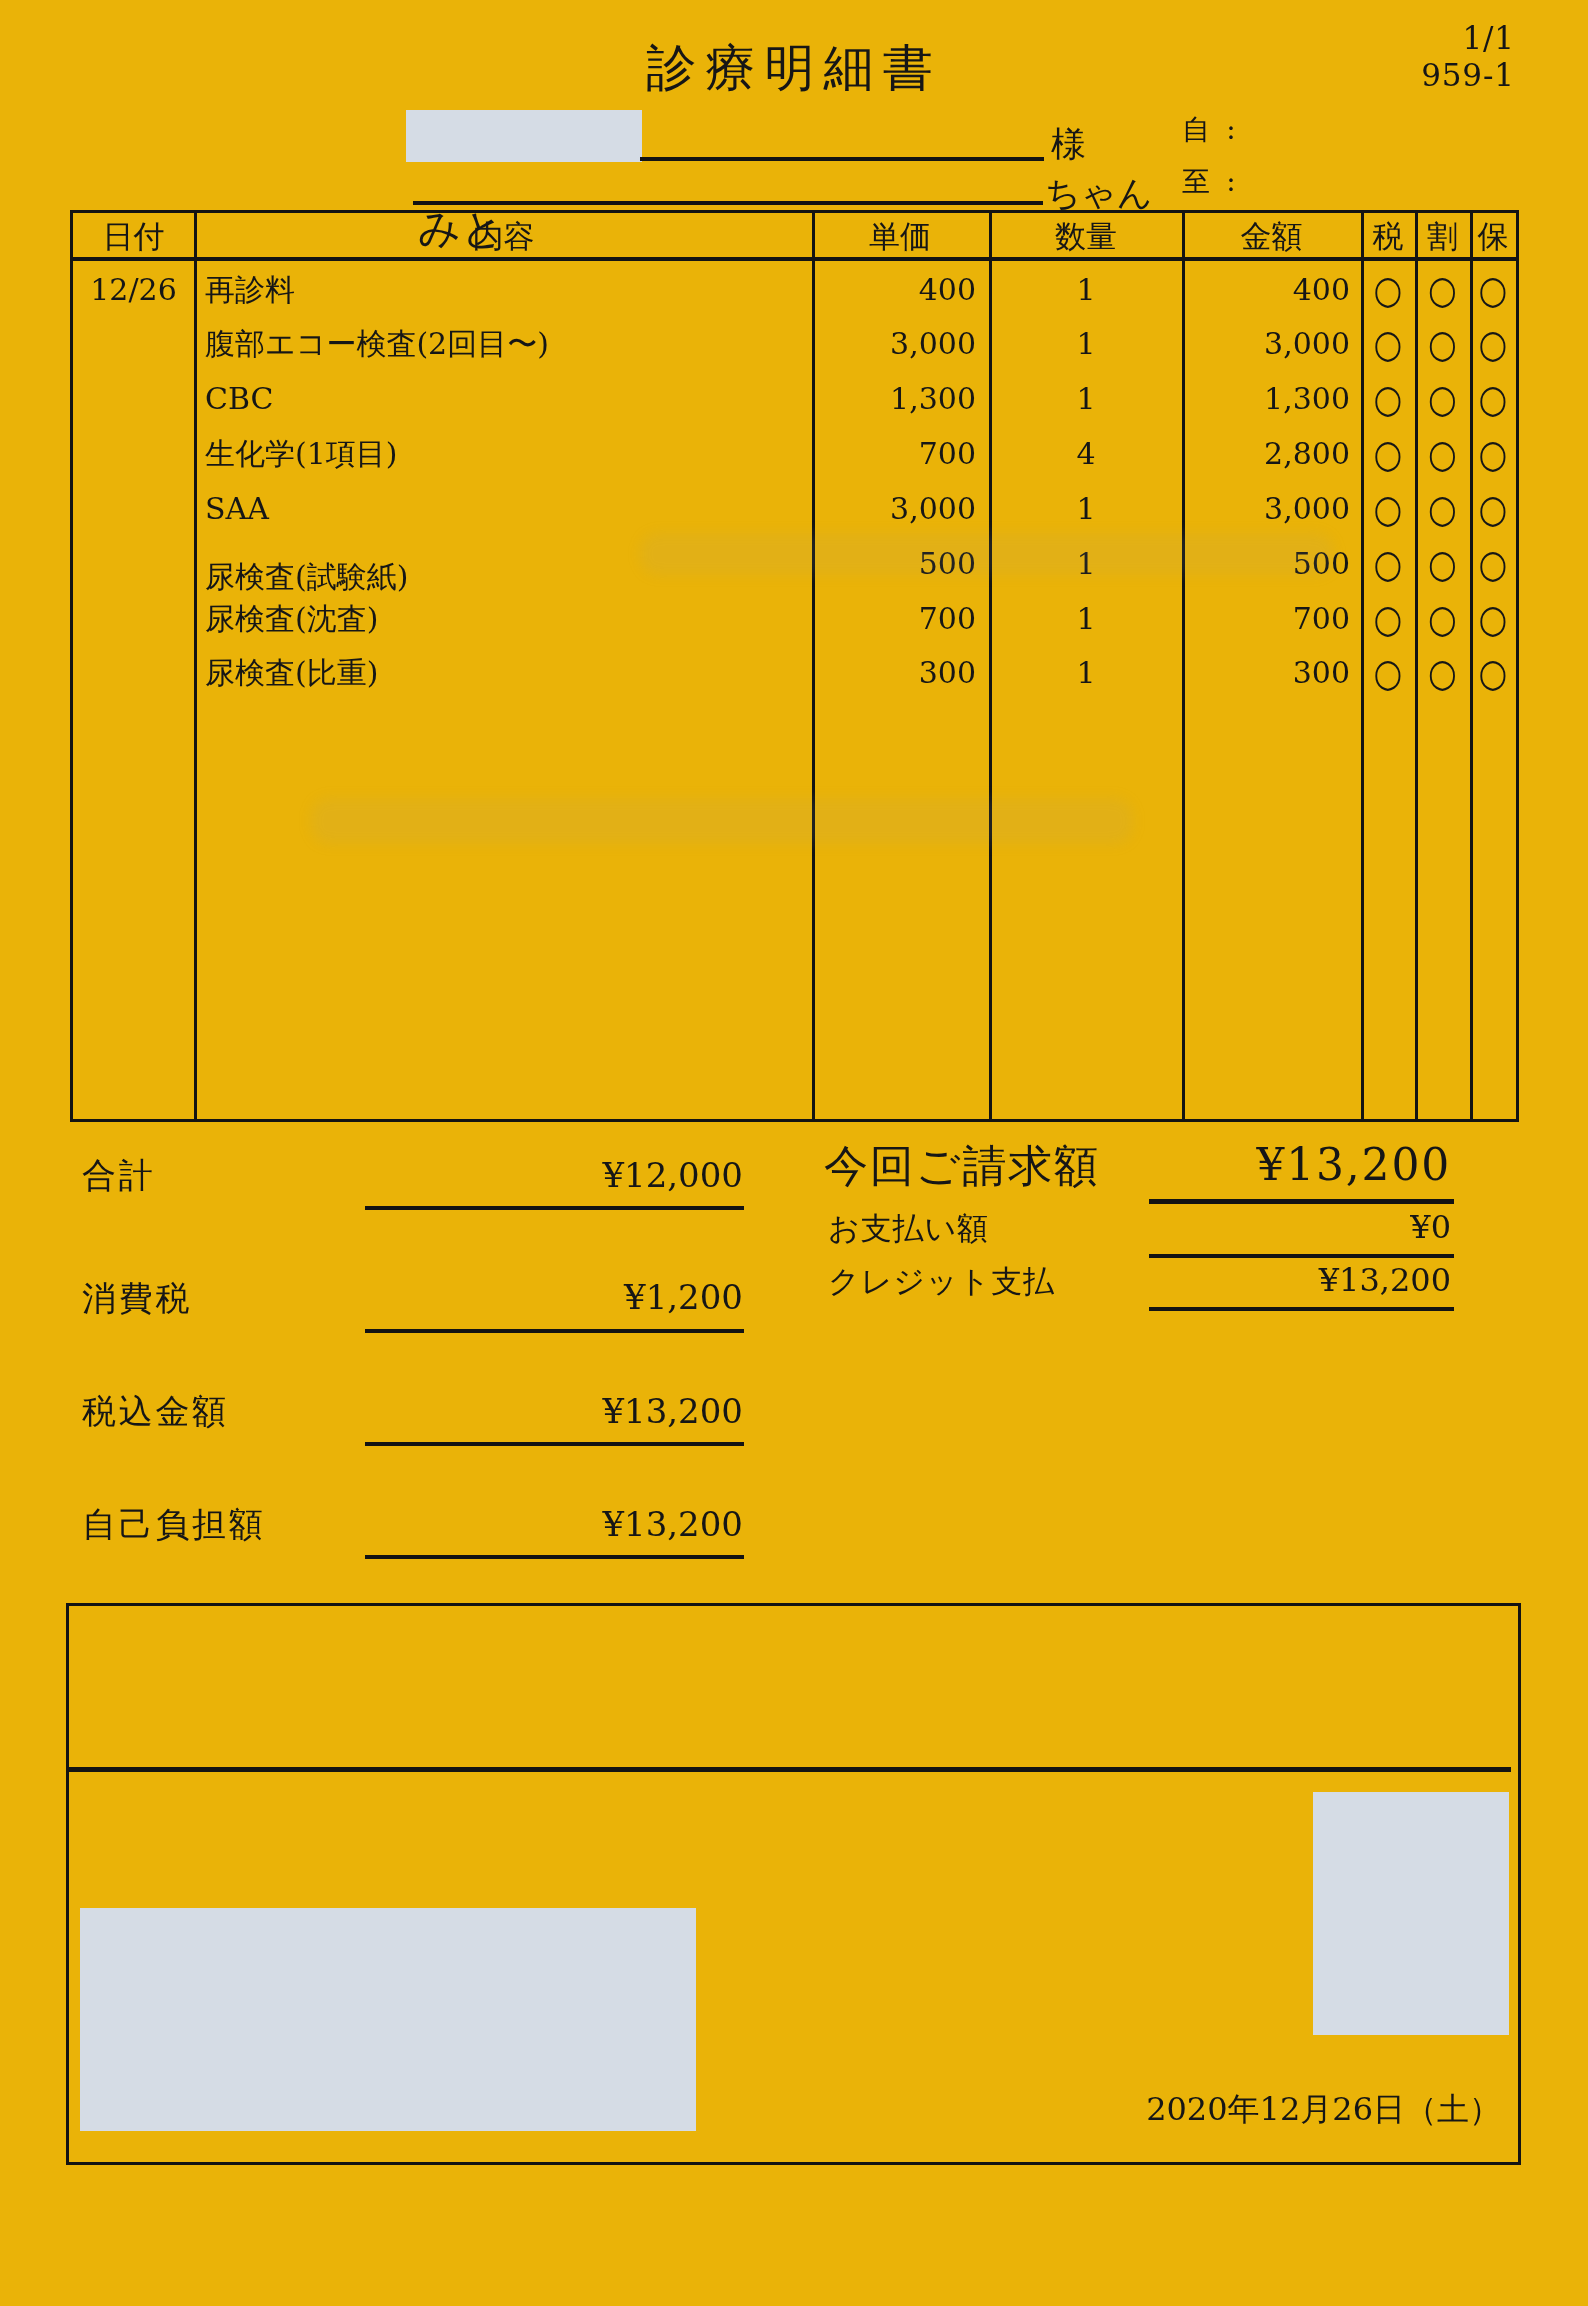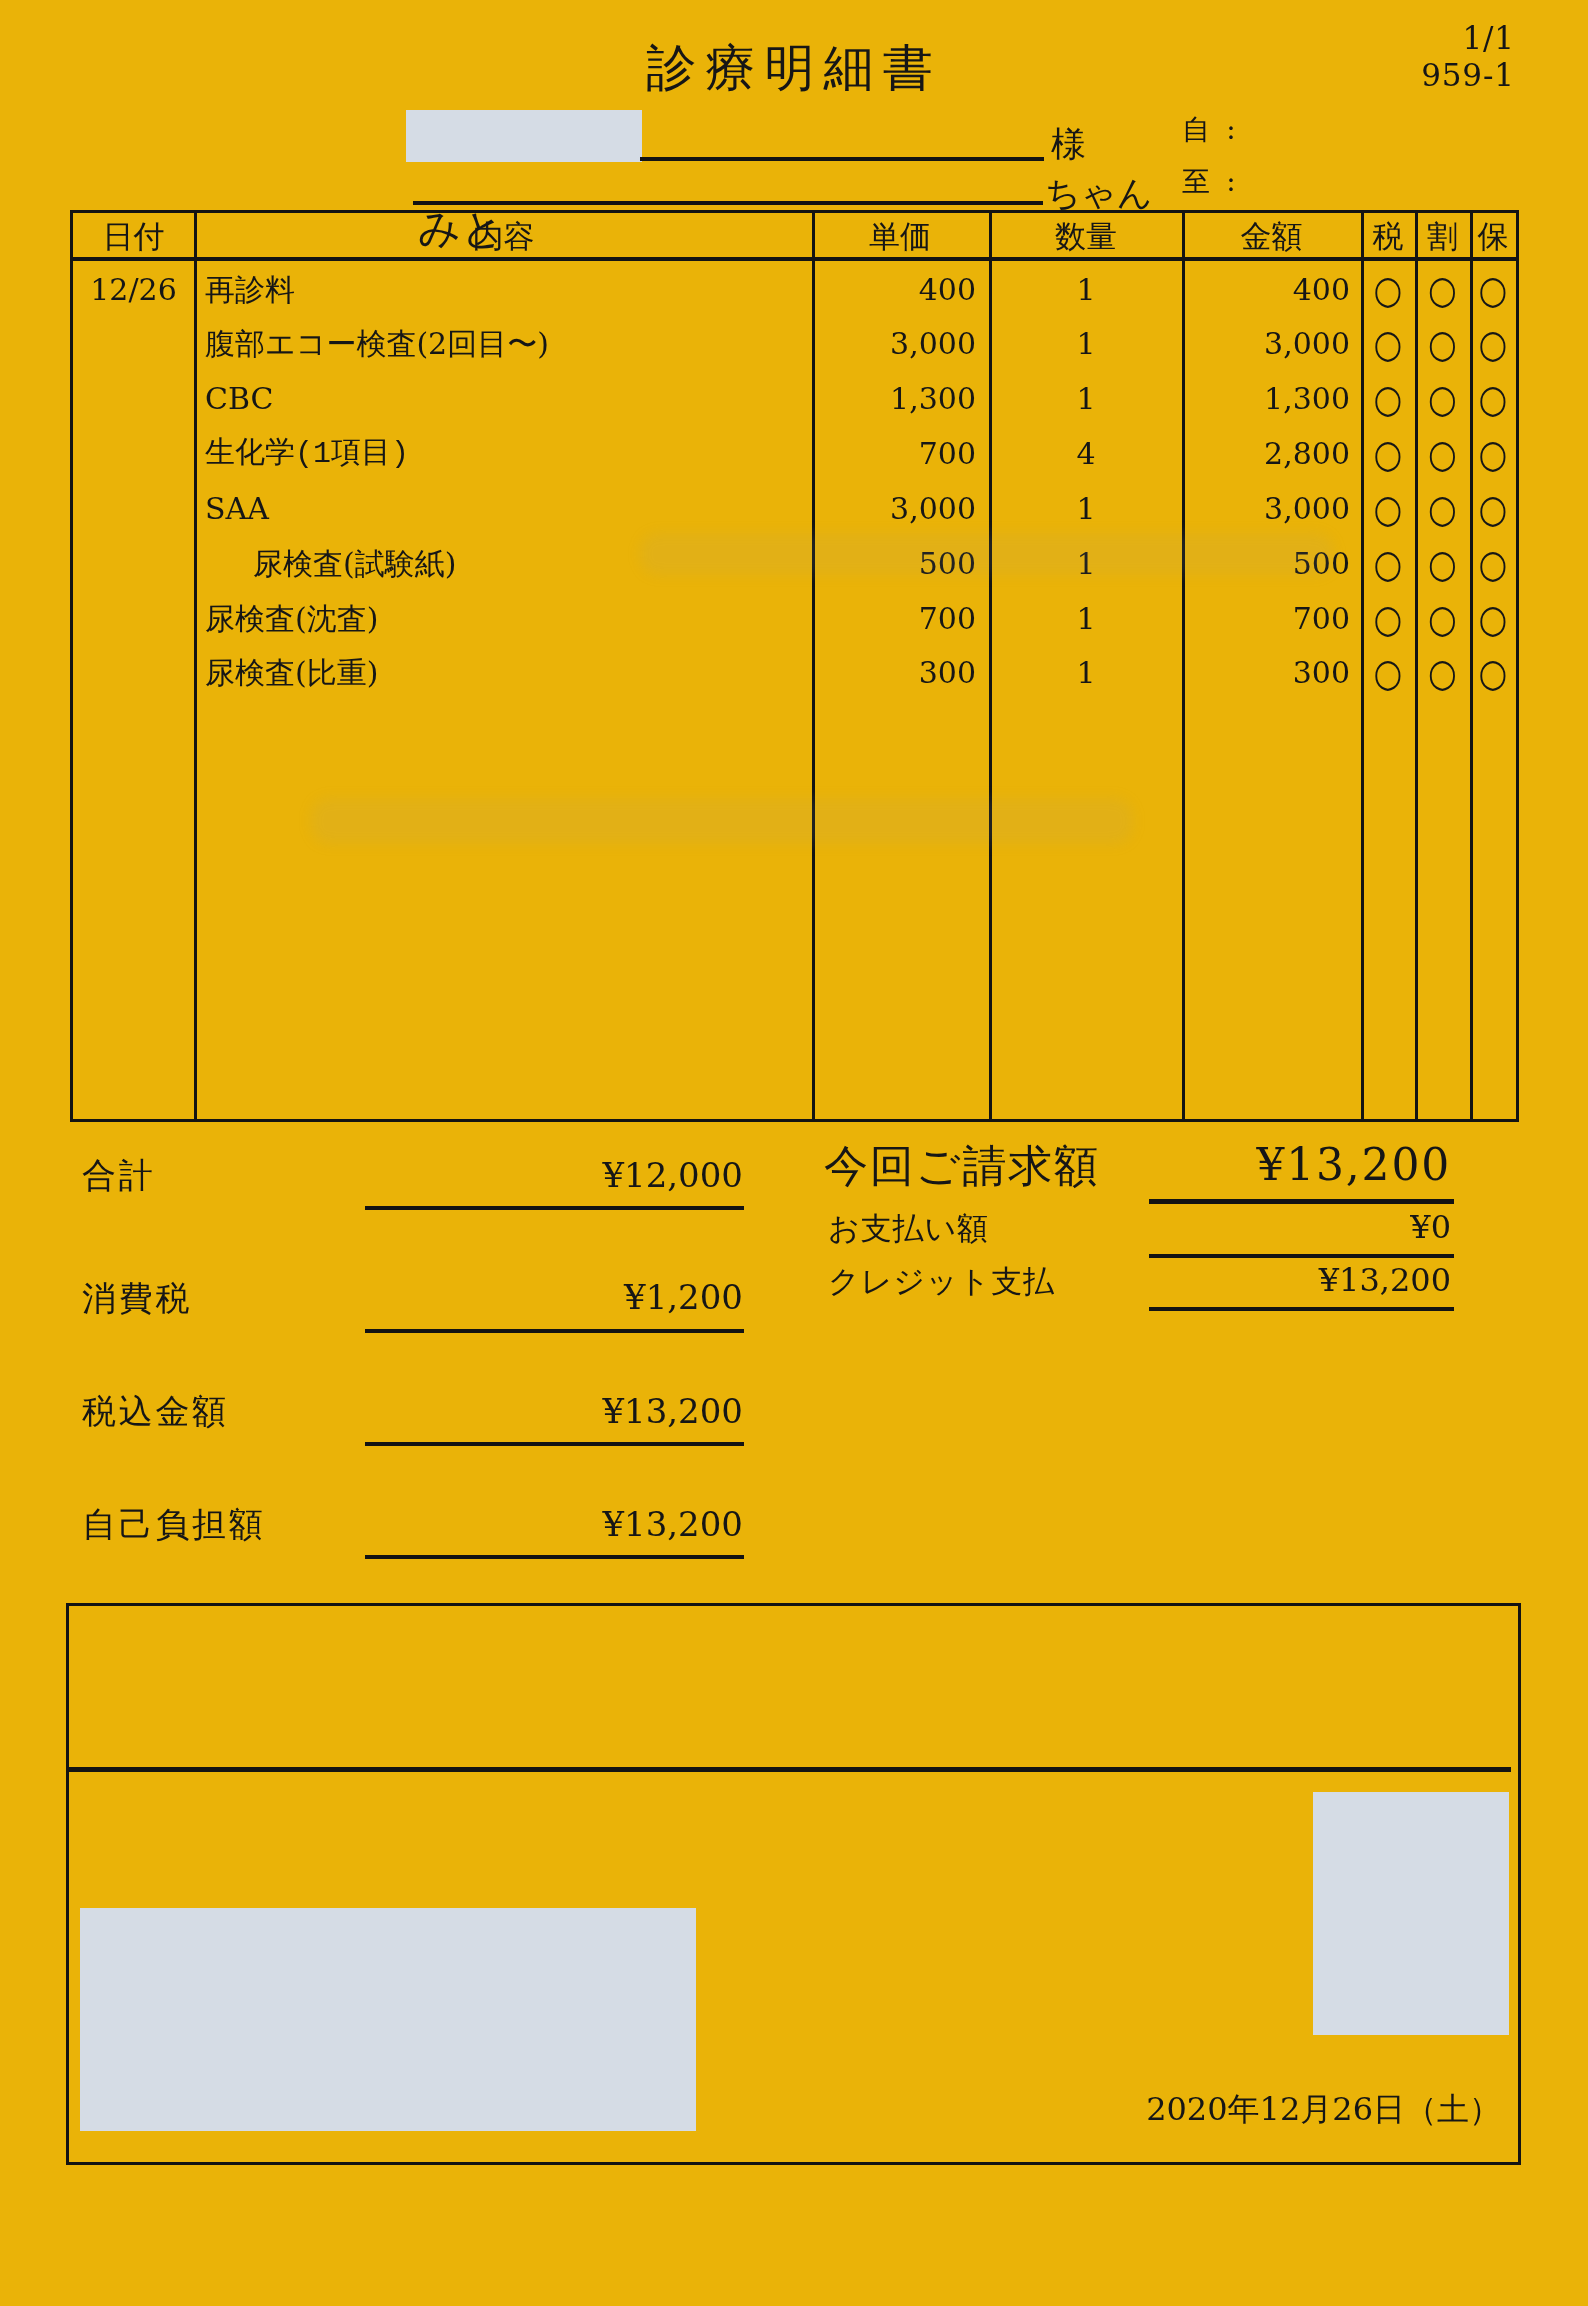--- a/index.html
+++ b/index.html
@@ -98,41 +98,41 @@
       <div class="cell" style="left:132px;top:166px;">CBC</div>
       <div class="cell r" style="left:739px;top:166px;width:164px;">1,300</div>
       <div class="cell c" style="left:916px;top:166px;width:194px;">1</div>
       <div class="cell r" style="left:1109px;top:166px;width:168px;">1,300</div>
       <div class="cell c" style="left:1288px;top:166px;width:54px;"><span class="mark">○</span></div>
       <div class="cell c" style="left:1342px;top:166px;width:55px;"><span class="mark">○</span></div>
       <div class="cell c" style="left:1397px;top:166px;width:46px;"><span class="mark">○</span></div>
     </div>
 
     <div>
-      <div class="cell" style="left:132px;top:221px;font-family:Liberation Mono, monospace;">生化学(1項目)</div>
+      <div class="cell" style="left:132px;top:221px;">生化学(1項目)</div>
       <div class="cell r" style="left:739px;top:221px;width:164px;">700</div>
       <div class="cell c" style="left:916px;top:221px;width:194px;">4</div>
       <div class="cell r" style="left:1109px;top:221px;width:168px;">2,800</div>
       <div class="cell c" style="left:1288px;top:221px;width:54px;"><span class="mark">○</span></div>
       <div class="cell c" style="left:1342px;top:221px;width:55px;"><span class="mark">○</span></div>
       <div class="cell c" style="left:1397px;top:221px;width:46px;"><span class="mark">○</span></div>
     </div>
 
     <div>
       <div class="cell" style="left:132px;top:276px;">SAA</div>
       <div class="cell r" style="left:739px;top:276px;width:164px;">3,000</div>
       <div class="cell c" style="left:916px;top:276px;width:194px;">1</div>
       <div class="cell r" style="left:1109px;top:276px;width:168px;">3,000</div>
       <div class="cell c" style="left:1288px;top:276px;width:54px;"><span class="mark">○</span></div>
       <div class="cell c" style="left:1342px;top:276px;width:55px;"><span class="mark">○</span></div>
       <div class="cell c" style="left:1397px;top:276px;width:46px;"><span class="mark">○</span></div>
     </div>
 
     <div>
-      <div class="cell" style="left:132px;top:331px;margin-left:48px;">尿検査(試験紙)</div>
+      <div class="cell" style="left:132px;top:344px;">尿検査(試験紙)</div>
       <div class="cell r" style="left:739px;top:331px;width:164px;">500</div>
       <div class="cell c" style="left:916px;top:331px;width:194px;">1</div>
       <div class="cell r" style="left:1109px;top:331px;width:168px;">500</div>
       <div class="cell c" style="left:1288px;top:331px;width:54px;"><span class="mark">○</span></div>
       <div class="cell c" style="left:1342px;top:331px;width:55px;"><span class="mark">○</span></div>
       <div class="cell c" style="left:1397px;top:331px;width:46px;"><span class="mark">○</span></div>
     </div>
 
     <div>
       <div class="cell" style="left:132px;top:386px;">尿検査(沈査)</div>

